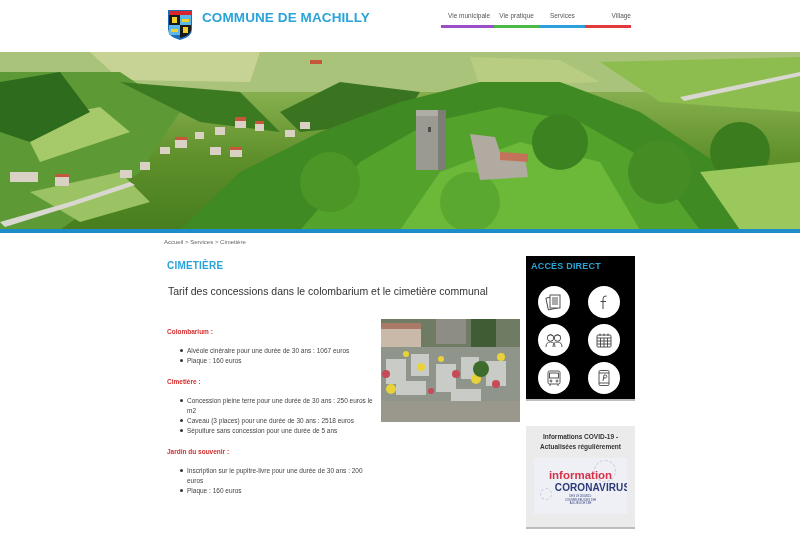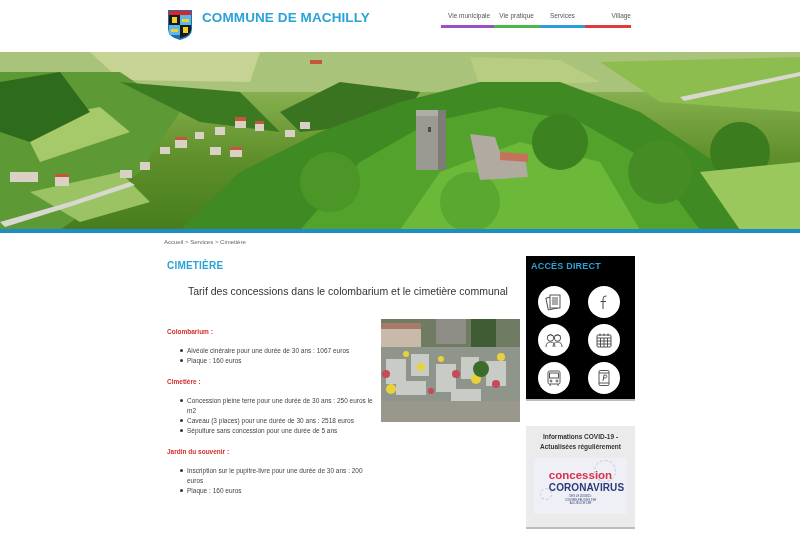--- a/index.html
+++ b/index.html
@@ -21,42 +21,42 @@
       background: linear-gradient(180deg, #9fbf6a 0%, #7ea947 30%, #5e8f2a 60%, #477d1e 100%); }
     .hero svg { position: absolute; left: 0; top: 0; }
     .hero-line { position: absolute; left: 0; top: 229px; width: 800px; height: 4px; background: #1d8dc9; }
 
     
     .breadcrumb { position: absolute; left: 164px; top: 239px; font-size: 6px; color: #666; white-space: nowrap; }
     .breadcrumb a { color: #666; text-decoration: none; }
 
     
     .page-title { position: absolute; left: 167px; top: 260px; font-size: 10px; font-weight: bold; color: #2aa3d8; letter-spacing: 0.2px; }
-    .lead { position: absolute; left: 168px; top: 285px; font-size: 10.5px; color: #333; white-space: nowrap; margin-left: 20px; }
+    .lead { position: absolute; left: 168px; top: 285px; font-size: 10.5px; color: #333; white-space: nowrap; }
 
     .content { position: absolute; left: 167px; top: 328px; width: 210px; font-size: 6.5px; color: #444; }
     .section-title { color: #d32f2f; font-weight: bold; font-size: 6.5px; }
     .content ul { list-style: none; margin: 11px 0 13px 13px; }
     .content li { position: relative; padding-left: 7px; line-height: 9.7px; }
     .content li::before { content: ""; position: absolute; left: 0; top: 3px; width: 3px; height: 3px; background: #333; border-radius: 50%; }
 
     .cemetery-photo { position: absolute; left: 381px; top: 319px; width: 139px; height: 103px; overflow: hidden; background: #9aa08f; }
 
     
     .acces { position: absolute; left: 526px; top: 256px; width: 109px; height: 145px; background: #000000; border-bottom: 2px solid #bdbdbd; }
     .acces-title { position: absolute; left: 5px; top: 5px; font-size: 9px; font-weight: bold; color: #2aa3d8; letter-spacing: 0.2px; }
     .acces-grid { position: absolute; left: 12px; top: 30px; width: 86px; display: grid; grid-template-columns: 32px 32px; column-gap: 18px; row-gap: 6px; }
     .acces-btn { width: 32px; height: 32px; border-radius: 50%; background: #fff; display: flex; align-items: center; justify-content: center; cursor: pointer; }
     .acces-btn svg { width: 20px; height: 20px; }
 
     .covid { position: absolute; left: 526px; top: 426px; width: 109px; height: 103px; background: #ebebeb; border-bottom: 2px solid #bdbdbd; }
     .covid-title { position: absolute; left: 0; top: 6px; width: 109px; text-align: center; font-size: 6.5px; font-weight: bold; color: #333; line-height: 10px; }
     .covid-img { position: absolute; left: 8px; top: 32px; width: 93px; height: 56px; background: #eef0f5; cursor: pointer; overflow: hidden; }
     .covid-info { position: absolute; left: 0; top: 11px; width: 93px; text-align: center; font-size: 11.5px; font-weight: bold; color: #d9304a; }
-    .covid-corona { position: absolute; left: 6px; top: 24px; width: 93px; text-align: center; font-size: 10px; font-weight: bold; color: #2c3a7a; letter-spacing: 0.1px; }
+    .covid-corona { position: absolute; left: 12px; top: 24px; width: 93px; text-align: center; font-size: 10px; font-weight: bold; color: #2c3a7a; letter-spacing: 0.1px; }
     .covid-small { position: absolute; left: 0; top: 37px; width: 93px; text-align: center; font-size: 2.8px; color: #2c3a7a; line-height: 3.6px; }
     .virus { position: absolute; border-radius: 50%; border: 1px dashed #c9cbe0; }
   </style>
 </head>
 <body>
 
 <div class="header">
   <a class="logo" href="#">
     <svg width="26" height="32" viewBox="0 0 26 32">
       <path d="M1 1 H25 V20 Q25 28 13 31 Q1 28 1 20 Z" fill="#1b6fb8"></path>
@@ -289,21 +289,21 @@
 </div>
 
 <div class="covid">
   <div class="covid-title">
     <div>Informations COVID-19 -</div>
     <div>Actualisées régulièrement</div>
   </div>
   <a class="covid-img" href="#">
     <span class="virus" style="left:60px;top:2px;width:22px;height:22px;"></span>
     <span class="virus" style="left:6px;top:30px;width:12px;height:12px;"></span>
-    <div class="covid-info">concession</div>
+    <div class="covid-info">information</div>
     <div class="covid-corona">CORONAVIRUS</div>
     <div class="covid-small">
       <div>DES LE 20/03/21:</div>
       <div>COUVRE-FEU DES 19H</div>
       <div>AU LIEU DE 18H</div>
     </div>
   </a>
 </div>
 
 </body></html>

